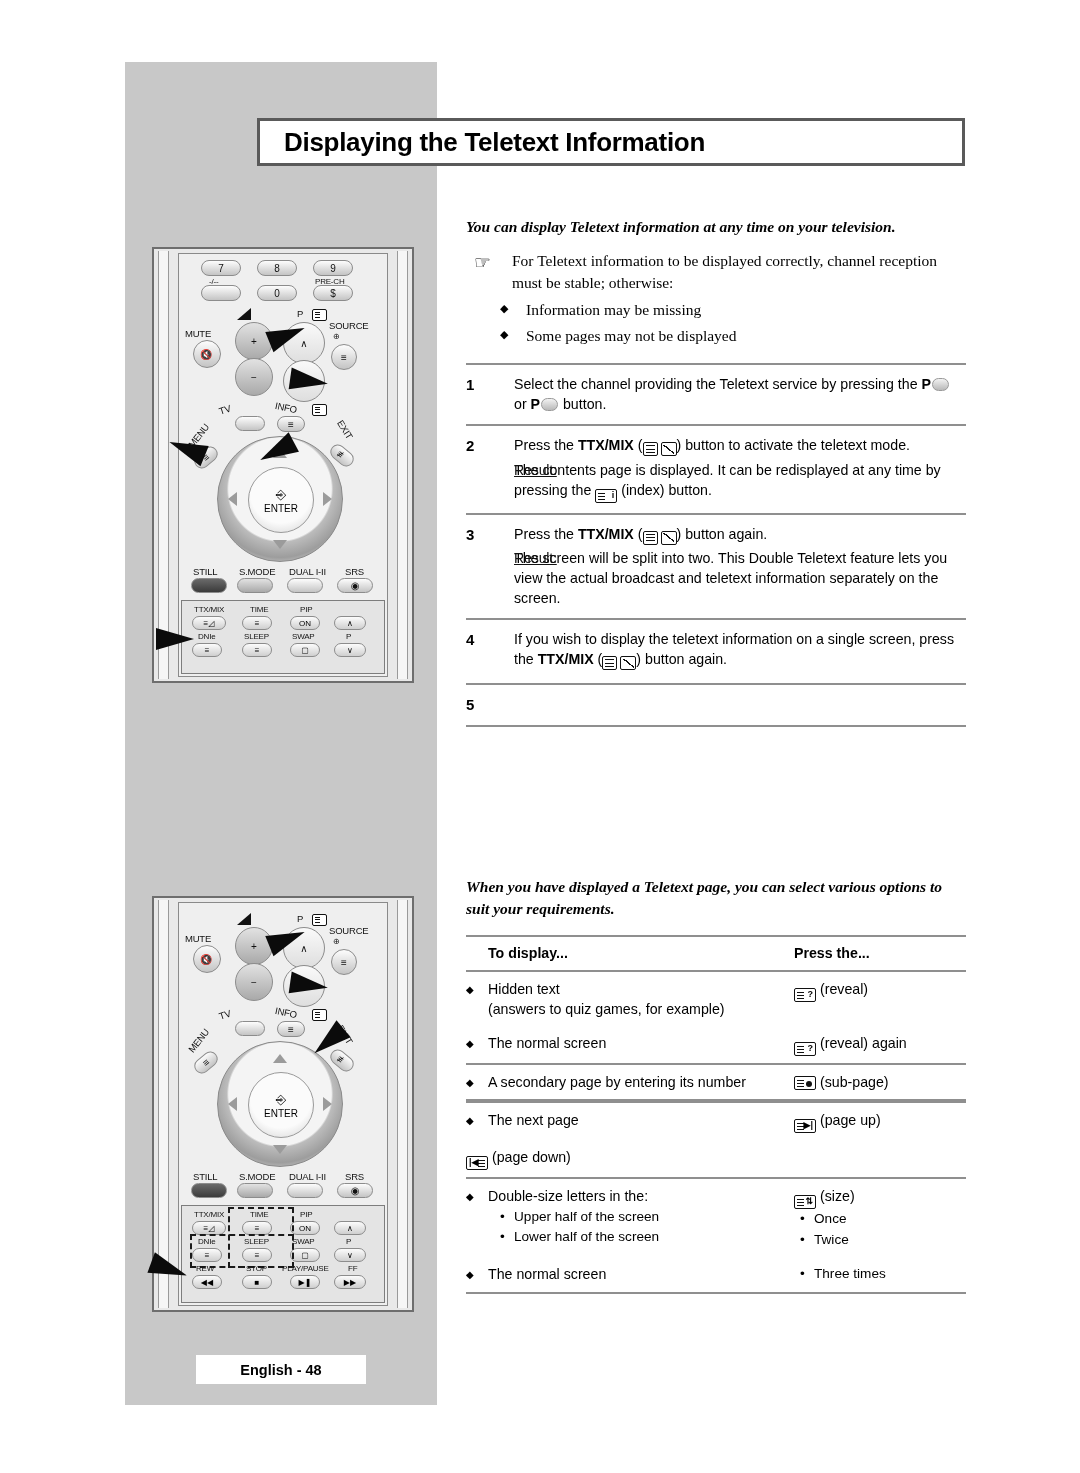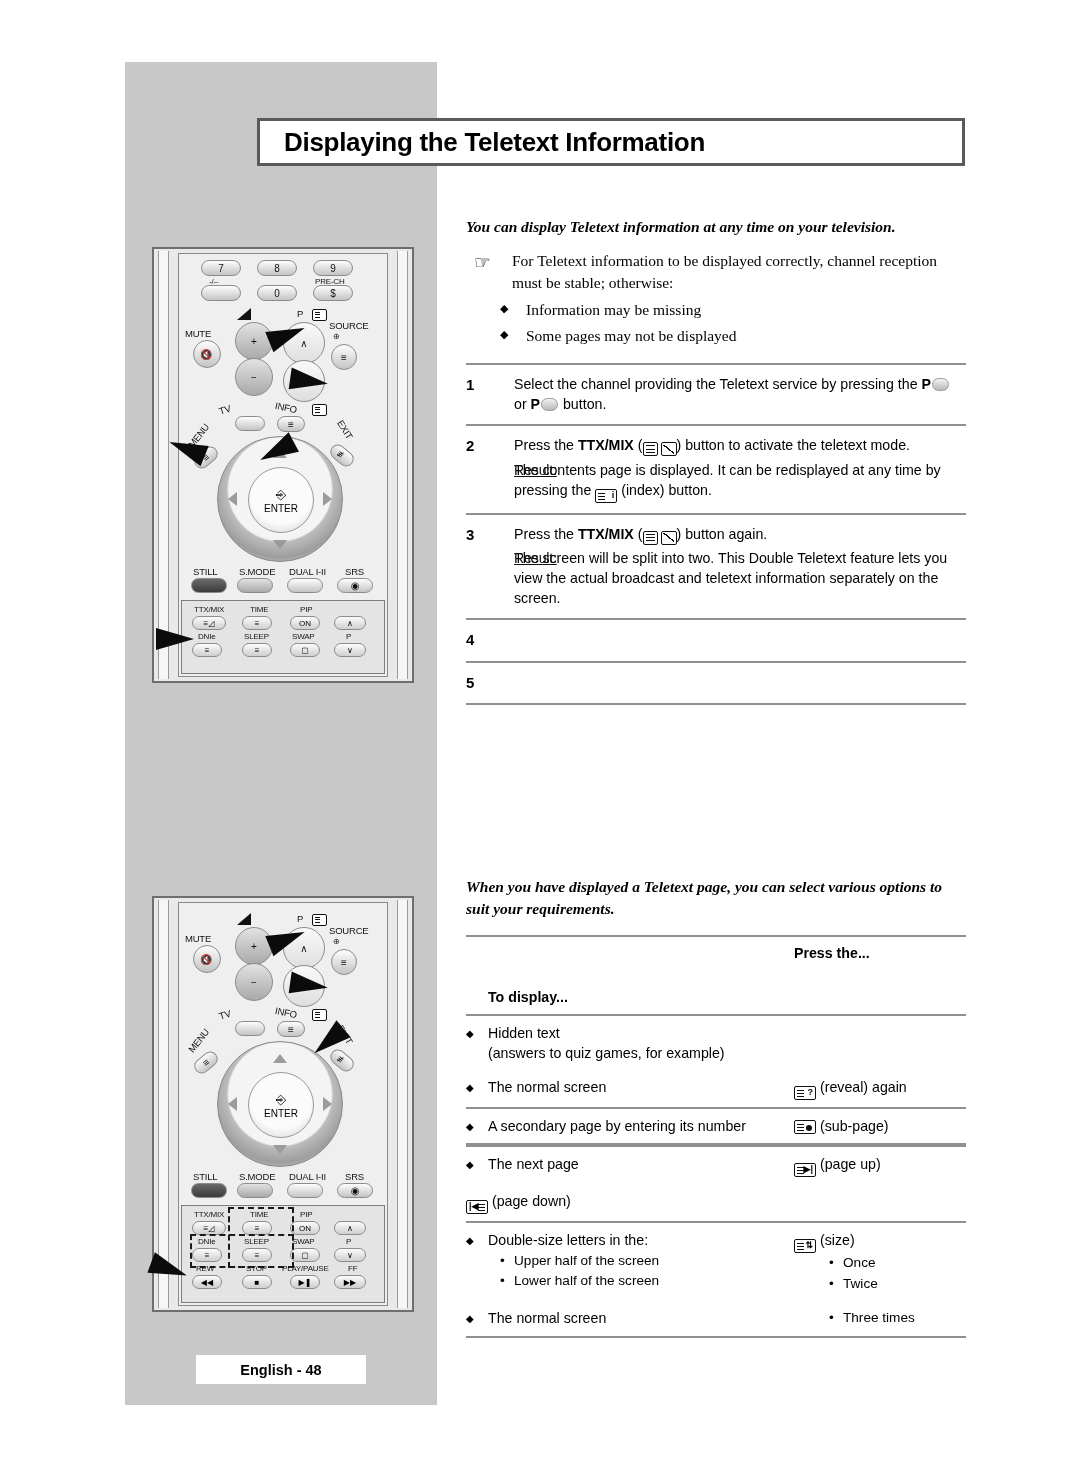--- a/index.html
+++ b/index.html
@@ -103,30 +103,30 @@
   .g-pgdown{transform:scaleX(-1);}
   .p-knob{
     display:inline-block;width:15px;height:11px;border-radius:7px;
     background:linear-gradient(#f2f2f2,#b9b9b9);border:1px solid #9a9a9a;
     vertical-align:-2px;margin:0 1px;
   }
 
   
   .optbl{margin-top:14px;width:100%;}
   .opthead{display:flex;padding:8px 0 9px 0;font-weight:bold;font-size:14.2px;}
-  .opthead .c1{flex:1;padding-left:22px;margin-top:44px;}
+  .opthead .c1{flex:1;padding-left:22px;}
   .opthead .c2{flex:0 0 172px;}
   .optrow{display:flex;padding:7px 0 7px 0;}
   .optrow .c1{flex:1;font-size:14.2px;line-height:1.42;}
   .optrow .c2{flex:0 0 172px;font-size:14.2px;line-height:1.42;}
   .optrow .c1 .dia{display:inline-block;width:22px;font-size:10px;vertical-align:1px;}
   .optrow .c1 .ind{display:block;padding-left:22px;}
   .dotline{padding-left:34px;font-size:13.6px;line-height:1.5;}
   .dotline .d{display:inline-block;width:14px;}
-  .c2 .dotline{padding-left:6px;margin-left:29px;}
+  .c2 .dotline{padding-left:6px;}
 
   
   .footer-box{
     position:absolute;left:196px;top:1355px;width:170px;height:29px;
     background:#fff;display:flex;align-items:center;justify-content:center;
     font-weight:bold;font-size:14.5px;
   }
 
   
   .remote{position:absolute;background:#e9e9e9;border:2px solid #6e6e6e;}
@@ -237,20 +237,24 @@
             <div class="lbl">Result:</div>
             <div class="rtxt">The screen will be split into two. This Double Teletext feature lets you view the actual broadcast and teletext information separately on the screen.</div>
           </div>
         </div>
       </div>
 
       <div class="rule"></div>
 
       <div class="step">
         <div class="num">4</div>
+        <div class="body">
+          <span>If you wish to display the teletext information on a single screen, press the </span><b>TTX/MIX</b>
+          (<span class="g-pair"><span class="glyph g-lines"></span><span class="sep"></span><span class="glyph g-diag"></span></span>)<span> button again.</span>
+        </div>
       </div>
 
       <div class="rule"></div>
 
       <div class="step">
         <div class="num">5</div>
       </div>
 
       <div class="rule"></div>
     </div>
@@ -267,20 +271,24 @@
         <div class="c1">To display...</div>
         <div class="c2">Press the...</div>
       </div>
 
       <div class="rule"></div>
 
       <div class="optrow">
         <div class="c1">
           <span class="dia">◆</span><span>Hidden text</span>
           <span class="ind">(answers to quiz games, for example)</span>
+        </div>
+        <div class="c2">
+          <span class="glyph g-lab"><span class="ch">?</span></span>
+          <span>(reveal)</span>
         </div>
       </div>
 
       <div class="optrow">
         <div class="c1">
           <span class="dia">◆</span><span>The normal screen</span>
         </div>
         <div class="c2">
           <span class="glyph g-lab"><span class="ch">?</span></span>
           <span>(reveal) again</span>

